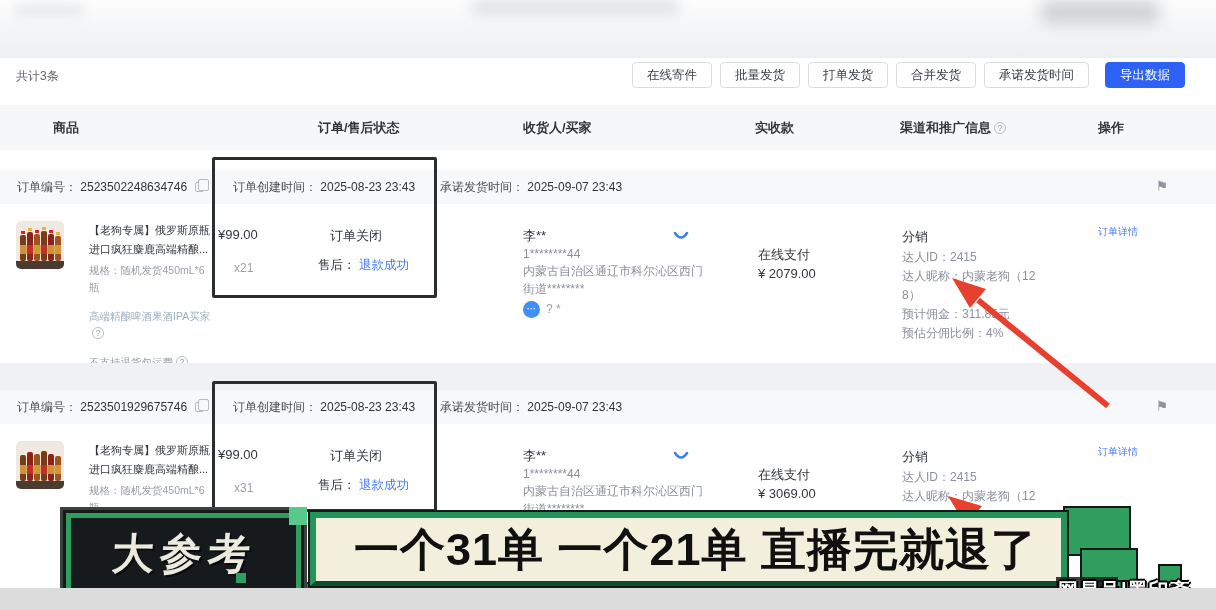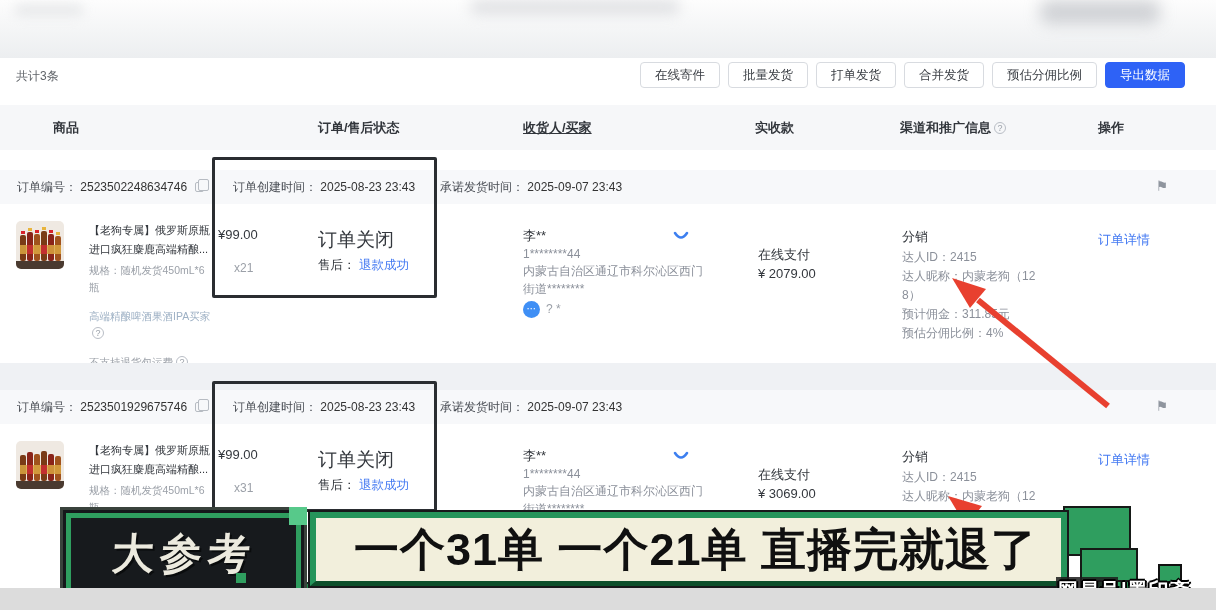--- a/index.html
+++ b/index.html
@@ -19,21 +19,21 @@
   .t-dark { color:#333; }
   .t-gray { color:#9ba0a8; }
   .link { color:#4379f2; cursor:pointer; }
 
   .total-label { position:absolute; left:16px; top:68px; font-size:12px; color:#5f6368; }
 
   
   .toolbar { position:absolute; top:62px; right:31px; display:flex; gap:8px; }
   .btn { height:26px; line-height:24px; padding:0 14px; font-size:12.5px; color:#3b3f45;
     background:#fff; border:1px solid #d8dbe0; border-radius:4px; white-space:nowrap; cursor:pointer; }
-  .btn.primary { background:#2e62f6; border-color:#2e62f6; color:#fff; }
+  .btn.primary { background:#2e62f6; border-color:#2e62f6; color:#fff;margin-left:8px; }
 
   
   .thead { position:absolute; left:0; top:105px; width:1216px; height:45px; background:#f6f7f9; }
   .th { position:absolute; top:14px; font-size:13px; font-weight:700; color:#32363c; white-space:nowrap; }
   .info-i { display:inline-block; width:12px; height:12px; margin-left:3px; border:1px solid #b9bec6;
     border-radius:50%; font-size:9px; line-height:11px; text-align:center; color:#9aa0a8; vertical-align:1px;
     font-weight:400; }
 
   
   .card-head { position:absolute; left:0; width:1216px; height:34px; background:#f7f8fa; font-size:12px; color:#4a4e55; }
@@ -51,36 +51,36 @@
   .thumb { position:absolute; left:16px; top:17px; width:48px; height:48px; border-radius:5px; overflow:hidden; }
   .p-text { position:absolute; left:89px; top:17px; width:122px; line-height:19px; font-size:11px; }
   .p-title { color:#33373d; }
   .p-meta { color:#9ba0a8; margin-top:3px; font-size:10.5px; line-height:17px; }
   .p-tag  { color:#9db0c4; margin-top:12px; font-size:10.5px; line-height:17px; }
   .p-pol  { color:#9ba0a8; margin-top:12px; font-size:10.5px; line-height:17px;text-decoration:underline; }
 
   .price-main { position:absolute; left:218px; top:23px; font-size:13px; color:#33373d; }
   .price-qty  { position:absolute; left:234px; top:57px; font-size:12px; color:#9ba0a8; }
 
-  .st-status { position:absolute; left:318px; top:23px; font-size:19px; color:#33373d; }
+  .st-status { position:absolute; left:330px; top:23px; font-size:13px; color:#33373d; }
   .st-after  { position:absolute; left:318px; top:53px; font-size:12.5px; color:#33373d; white-space:nowrap; }
 
   .buyer { position:absolute; left:523px; top:23px; width:235px; font-size:12px; color:#8b909a; line-height:17.5px; }
   .buyer .name { font-size:13px; color:#33373d; }
   .im-icon { position:absolute; left:150px; top:3px; }
   .chat-row { margin-top:3px; display:flex; align-items:center; gap:6px; }
   .chat-icon { width:17px; height:17px; border-radius:50%; background:#3f8ff5; color:#fff; font-size:10px;
     line-height:16px; text-align:center; cursor:pointer; }
 
   .pay { position:absolute; left:758px; top:41px; font-size:13px; color:#33373d; line-height:19px; }
 
   .channel { position:absolute; left:902px; top:23px; width:172px; font-size:12px; color:#8b909a; line-height:19px; }
   .channel .ctype { font-size:13px; color:#33373d; margin-bottom:2px; }
 
-  .action-link { position:absolute; left:1098px; top:27px; font-size:13px; }
+  .action-link { position:absolute; left:1098px; top:21px; font-size:10px; }
 
   .gap-strip { position:absolute; left:0; top:363px; width:1216px; height:27px; background:#eff1f4; }
 
   
   .hl-box { position:absolute; border:3px solid #2a2d31; border-radius:2px; background:transparent; z-index:3; }
   .arrow-svg { position:absolute; left:0; top:0; z-index:4; pointer-events:none; }
 
   
   .logo-box { position:absolute; left:60px; top:507px; width:247px; height:93px; background:#15181b;
     border:3px solid #39423c; z-index:6; }
@@ -125,28 +125,28 @@
     <div class="blob b3"></div>
   </div>
 
   <div class="total-label">共计3条</div>
 
   <div class="toolbar">
     <button class="btn">在线寄件</button>
     <button class="btn">批量发货</button>
     <button class="btn">打单发货</button>
     <button class="btn">合并发货</button>
-    <button class="btn">预估分佣比例</button>
+    <button class="btn">承诺发货时间</button>
     <button class="btn primary">导出数据</button>
   </div>
 
   <div class="thead">
     <div class="th" style="left:53px;">商品</div>
     <div class="th" style="left:318px;">订单/售后状态</div>
-    <div class="th" style="left:523px;text-decoration:underline;">收货人/买家</div>
+    <div class="th" style="left:523px;">收货人/买家</div>
     <div class="th" style="left:755px;">实收款</div>
     <div class="th" style="left:900px;"><span>渠道和推广信息</span><span class="info-i">?</span></div>
     <div class="th" style="left:1098px;">操作</div>
   </div>
 
   <div class="card-head" style="top:170px;">
     <div class="cell" style="left:17px;">
       <span>订单编号：</span>
       <span class="t-dark">2523502248634746</span>
       <span class="copy-icon"></span>

